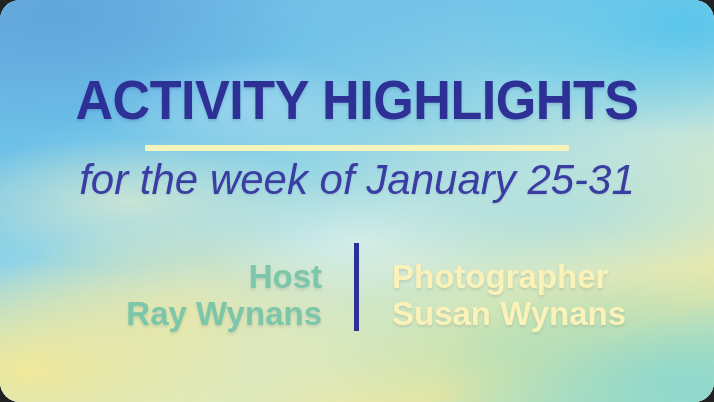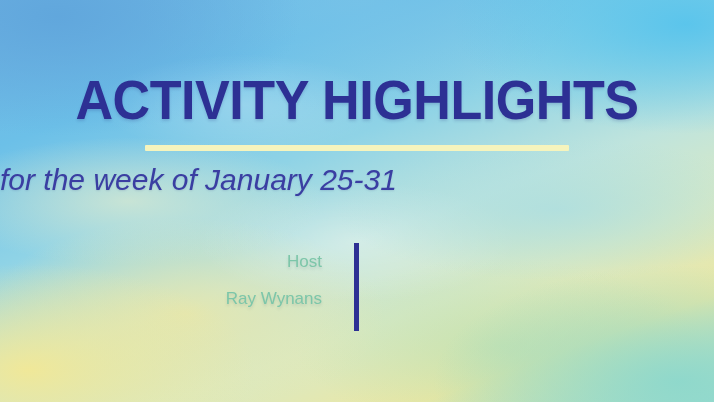--- a/index.html
+++ b/index.html
@@ -9,20 +9,21 @@
     background: #222;
   }
   #slide {
     position: relative;
     width: 714px;
     height: 402px;
     overflow: hidden;
     font-family: "Liberation Sans", sans-serif;
     background-color: #bfe0e4;
     isolation: isolate;
+    border-radius: 20px;
   }
 
   
   .bg-layer {
     position: absolute;
     inset: 0;
     pointer-events: none;
   }
   .bg-base {
     background:
@@ -88,43 +89,43 @@
     height: 6px;
     background: #f6f4bd;
     border-radius: 1px;
   }
 
   .subtitle {
     position: absolute;
     top: 160px;
     left: 0;
     width: 100%;
-    text-align: left;
-    font-size: 30px;
+    text-align: center;
+    font-size: 42px;
     line-height: 40px;
     font-style: italic;
     font-weight: 400;
     color: #3a3ea2;
     white-space: nowrap;
     text-shadow: 0 1px 2px rgba(40,50,130,0.14);
   }
 
   .credits {
     position: absolute;
     top: 243px;
     left: 0;
     width: 100%;
     height: 92px;
   }
   .credit-col {
     position: absolute;
-    top: 0;
-    font-size: 17px;
+    top: 15px;
+    font-size: 33px;
     line-height: 37px;
-    font-weight: 400;
+    font-weight: 700;
     white-space: nowrap;
     text-shadow: 0 2px 3px rgba(90,110,110,0.20);
   }
   .credit-left {
     right: 392px;
     text-align: right;
     color: #7cc6a9;
   }
   .credit-right {
     left: 392px;
@@ -162,17 +163,21 @@
 
     <div class="credits">
 
       <div class="credit-col credit-left">
         <span class="credit-line">Host</span>
         <span class="credit-line">Ray Wynans</span>
       </div>
 
       <div class="v-divider"></div>
 
+      <div class="credit-col credit-right">
+        <span class="credit-line">Photographer</span>
+        <span class="credit-line">Susan Wynans</span>
+      </div>
 
     </div>
 
   </div>
 </div>
 
 </body></html>

